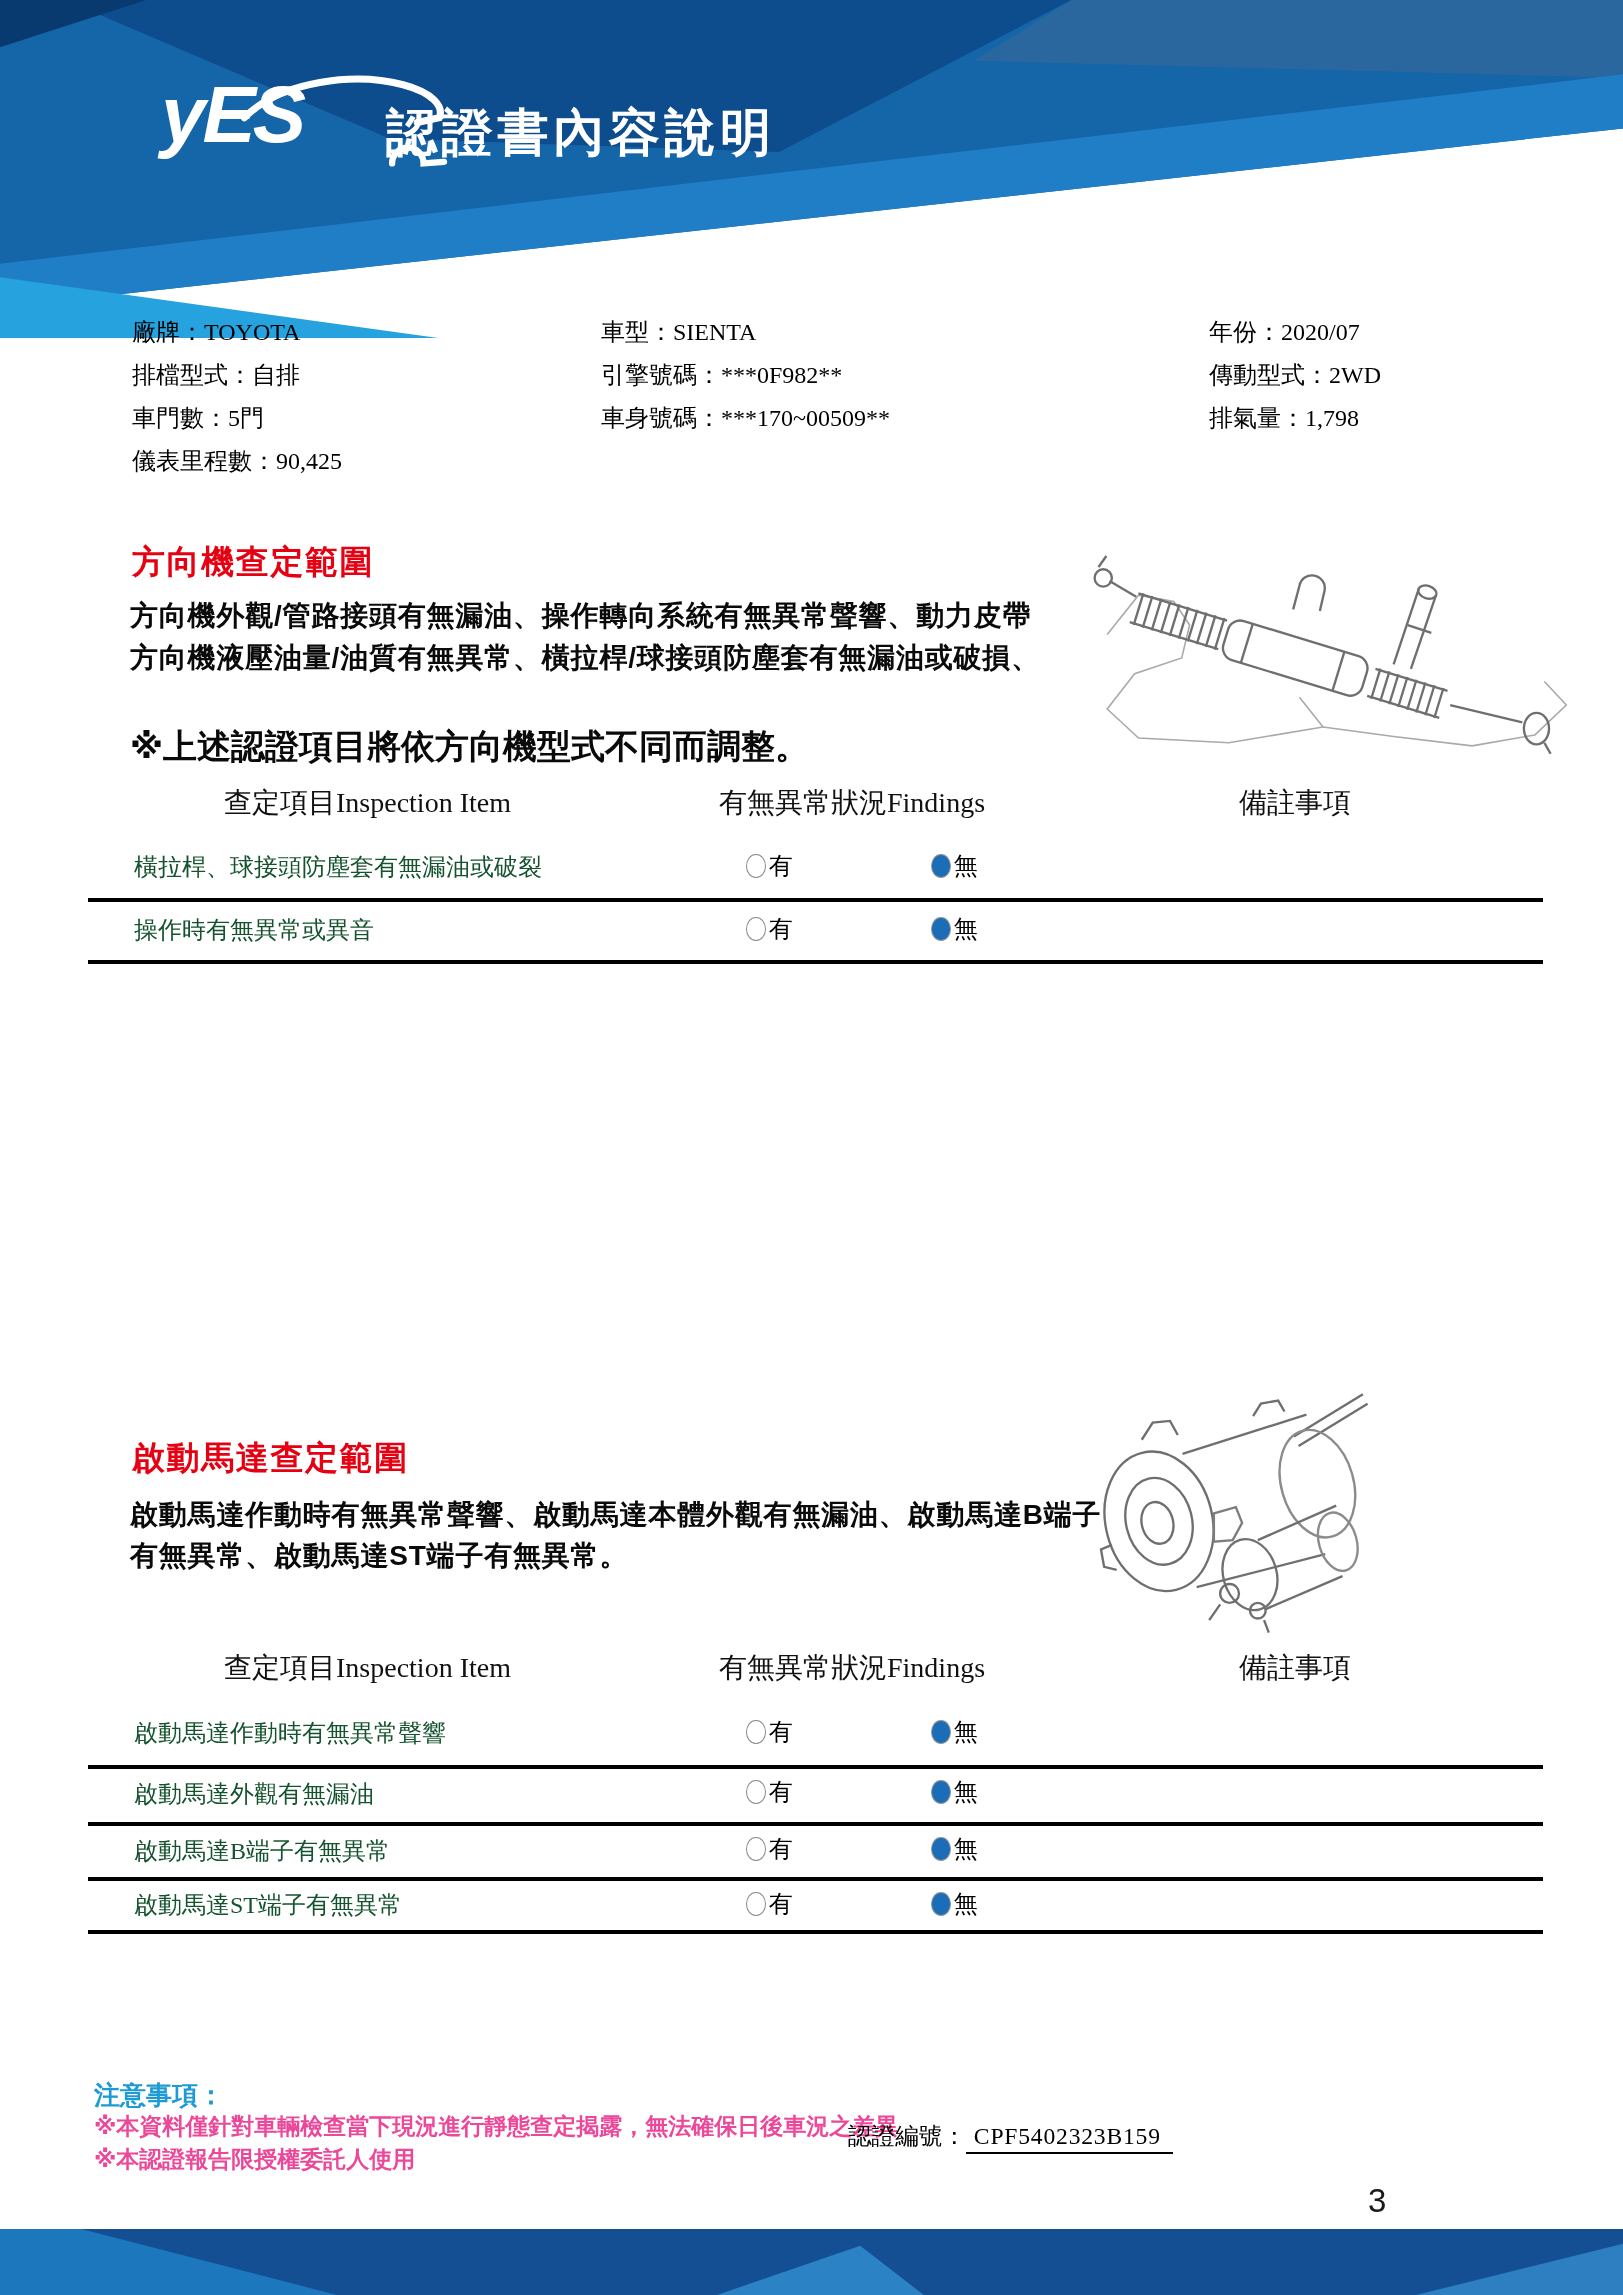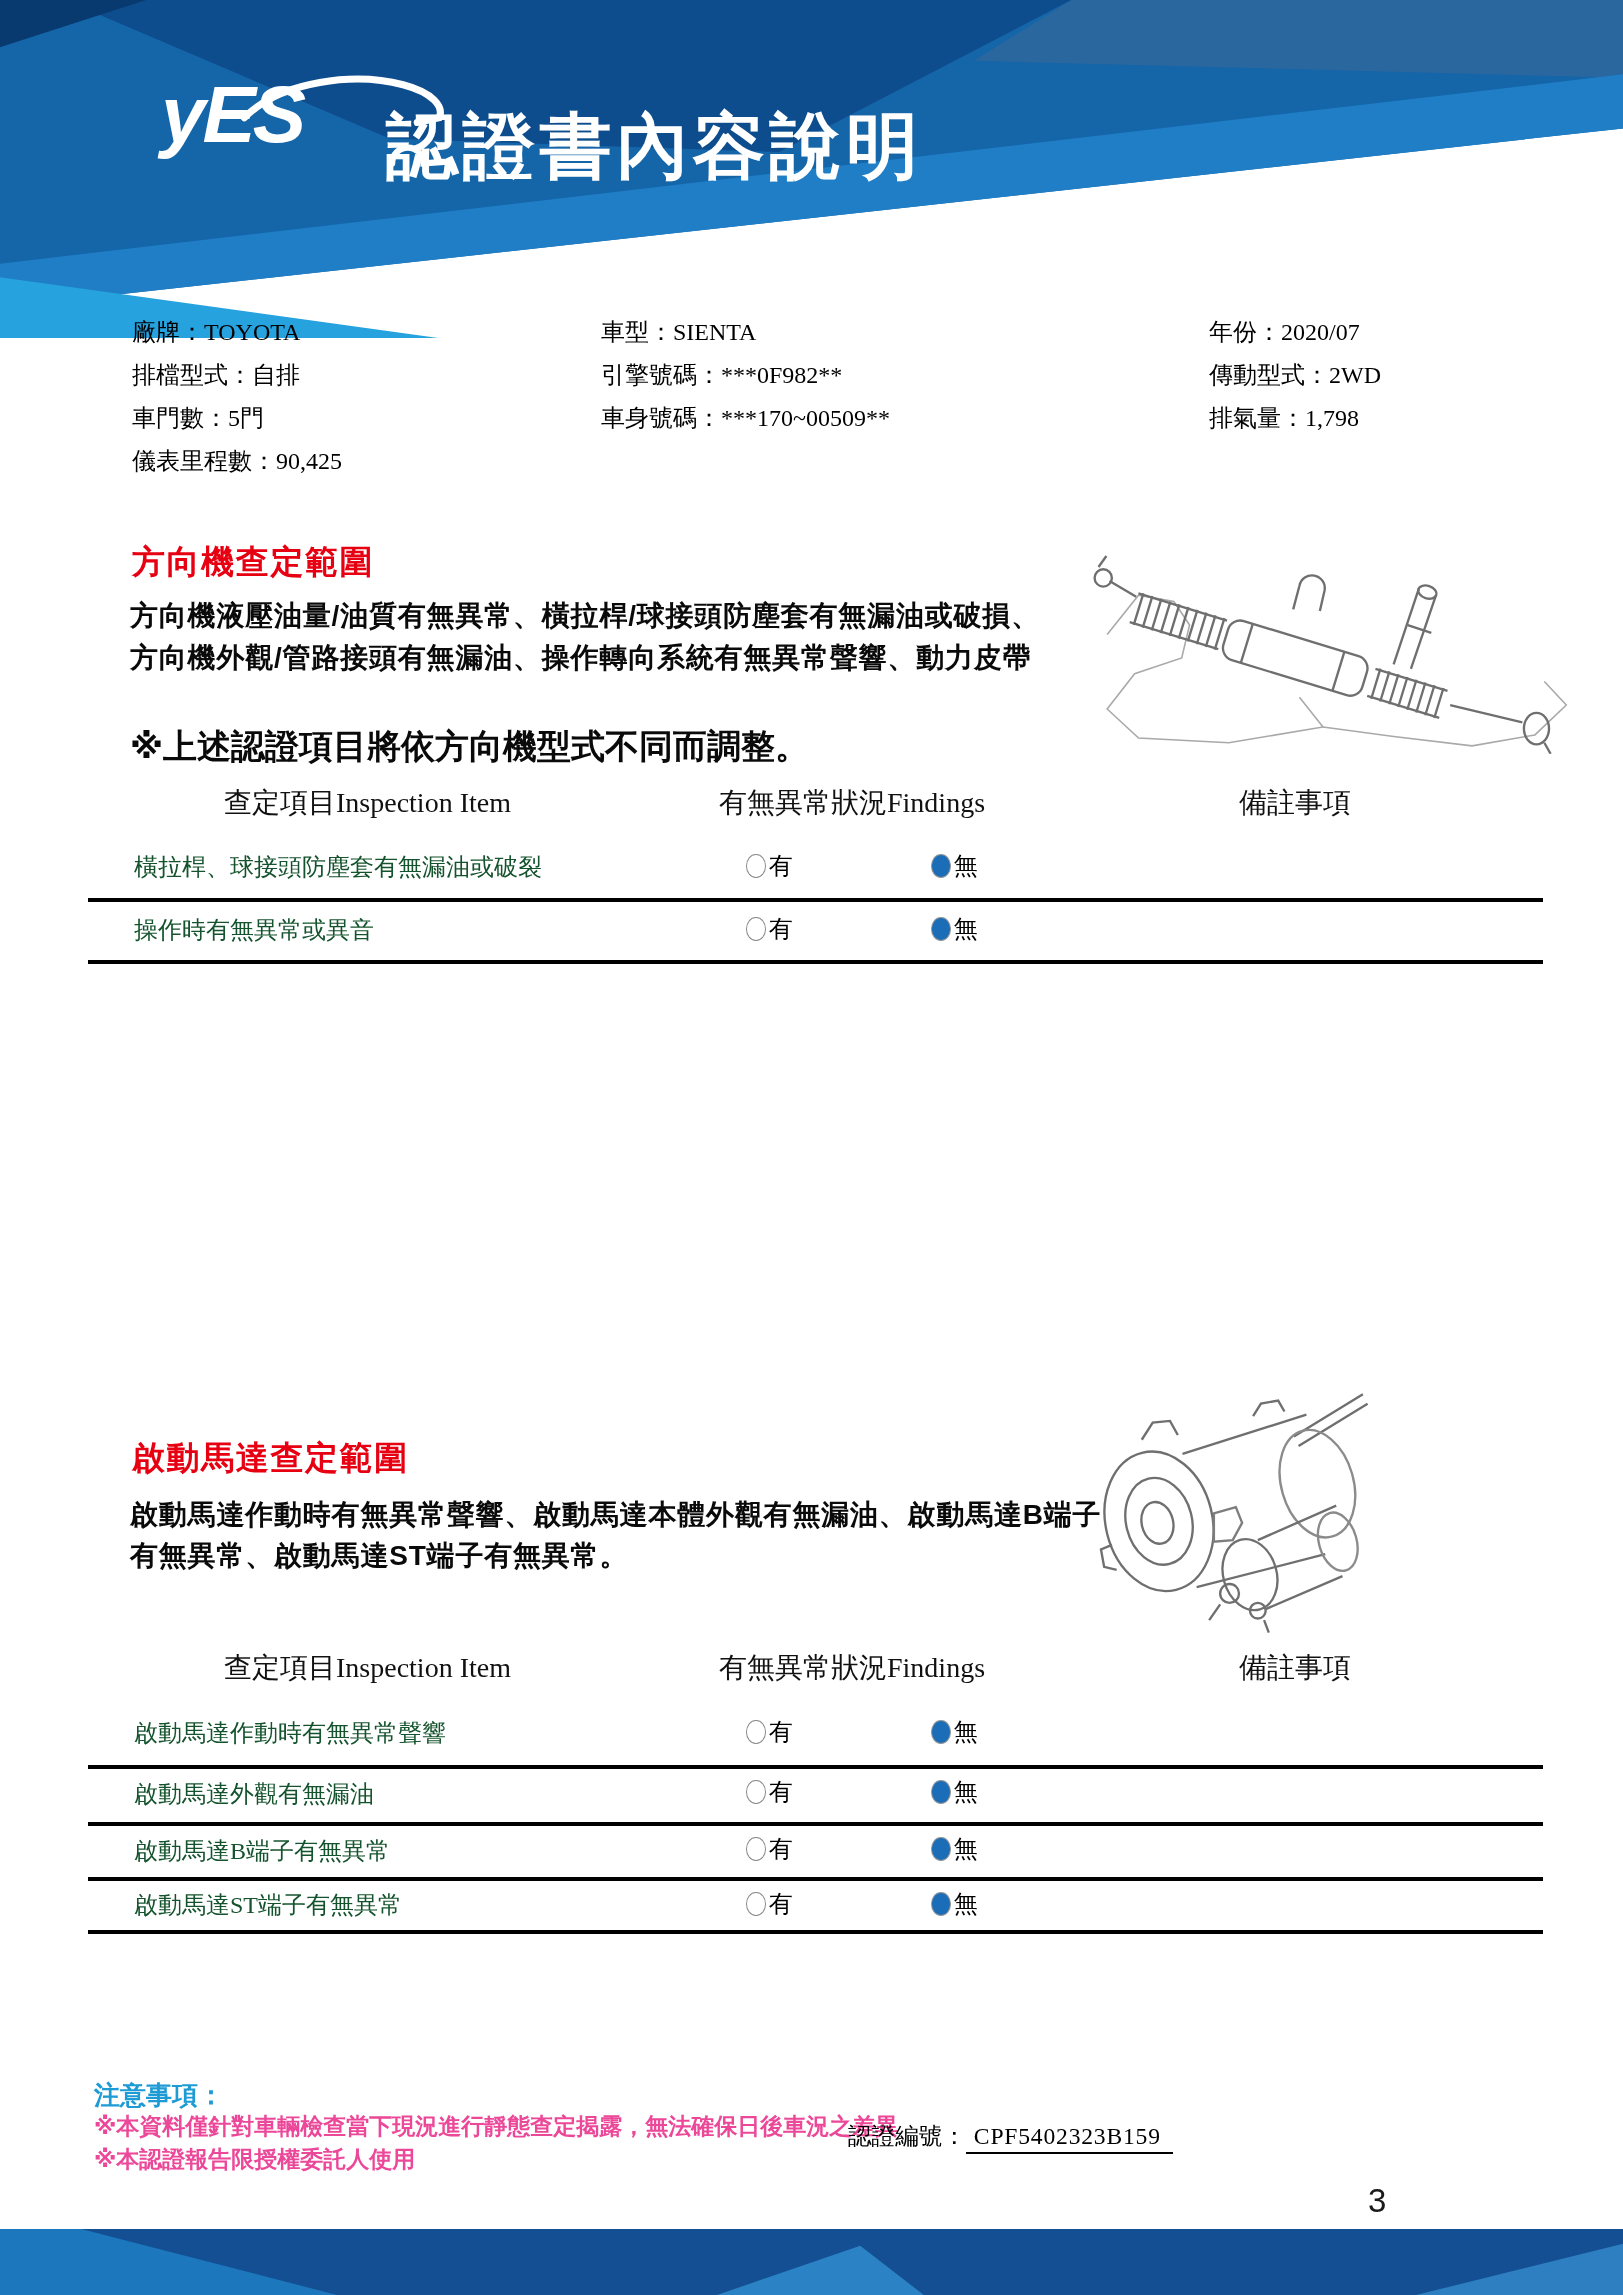--- a/index.html
+++ b/index.html
@@ -14,21 +14,21 @@
   .hl-bright {background:#1f7ec6;clip-path:polygon(100% 22%,100% 38%,0 91%,0 78%);}
   .hl-dark   {background:#0d4c8d;clip-path:polygon(4% 0,66% 0,48% 45%,24% 41%);}
   .hl-darkest{background:#093a6f;clip-path:polygon(0 0,9% 0,0 14%);}
   .hl-cyan   {background:#26a2de;clip-path:polygon(0 82%,27% 100%,0 106%);}
 
   .logo-wrap{position:absolute;left:145px;top:69px;width:330px;height:118px;}
   .logo-text{position:absolute;left:16px;top:6.3px;font-size:80px;line-height:79px;font-weight:800;
              font-style:italic;color:#ffffff;letter-spacing:-3.1px;
              font-family:"Liberation Sans","DejaVu Sans",sans-serif;}
   .logo-swoosh{position:absolute;left:93px;top:0;}
-  .header-title{position:absolute;left:386px;top:99px;font-size:72px;font-weight:700;
+  .header-title{position:absolute;left:386px;top:99px;font-size:51px;font-weight:700;
                 color:#ffffff;letter-spacing:4.7px;white-space:nowrap;}
 
   
   .vcol{position:absolute;top:311px;font-size:24px;line-height:43px;color:#000;
         font-family:"Liberation Serif","DejaVu Serif",serif;white-space:nowrap;}
   .vcol-1{left:132px;} .vcol-2{left:601px;} .vcol-3{left:1209px;}
 
   
   .sec-title{position:absolute;left:132px;font-size:33px;font-weight:800;color:#e60012;
              letter-spacing:1.6px;white-space:nowrap;}
@@ -110,22 +110,22 @@
   </div>
   <div class="vcol vcol-3">
     <div>年份：2020/07</div>
     <div>傳動型式：2WD</div>
     <div>排氣量：1,798</div>
   </div>
 
   <div class="sec-title" style="top:540px;">方向機查定範圍</div>
 
   <div class="sec-desc" style="top:595px;">
+    <div>方向機外觀/管路接頭有無漏油、操作轉向系統有無異常聲響、動力皮帶</div>
     <div>方向機液壓油量/油質有無異常、橫拉桿/球接頭防塵套有無漏油或破損、</div>
-    <div>方向機外觀/管路接頭有無漏油、操作轉向系統有無異常聲響、動力皮帶</div>
   </div>
   <div class="sec-note" style="top:724px;">※上述認證項目將依方向機型式不同而調整。</div>
 
   <svg class="illu" style="left:1064px;top:540px;" width="518" height="214" viewBox="0 0 660 272">
     <g fill="none" stroke="#a9a9a9" stroke-width="2">
       <path d="M55,120 L95,70 L140,78 L160,108 L150,150 L90,170 L55,215 L95,252 L210,258 L330,238 L300,200"></path>
       <path d="M330,238 L420,250 L520,262 L600,248 L640,210 L612,180"></path>
     </g>
     <g fill="none" stroke="#6f6f6f" stroke-width="3">
 

